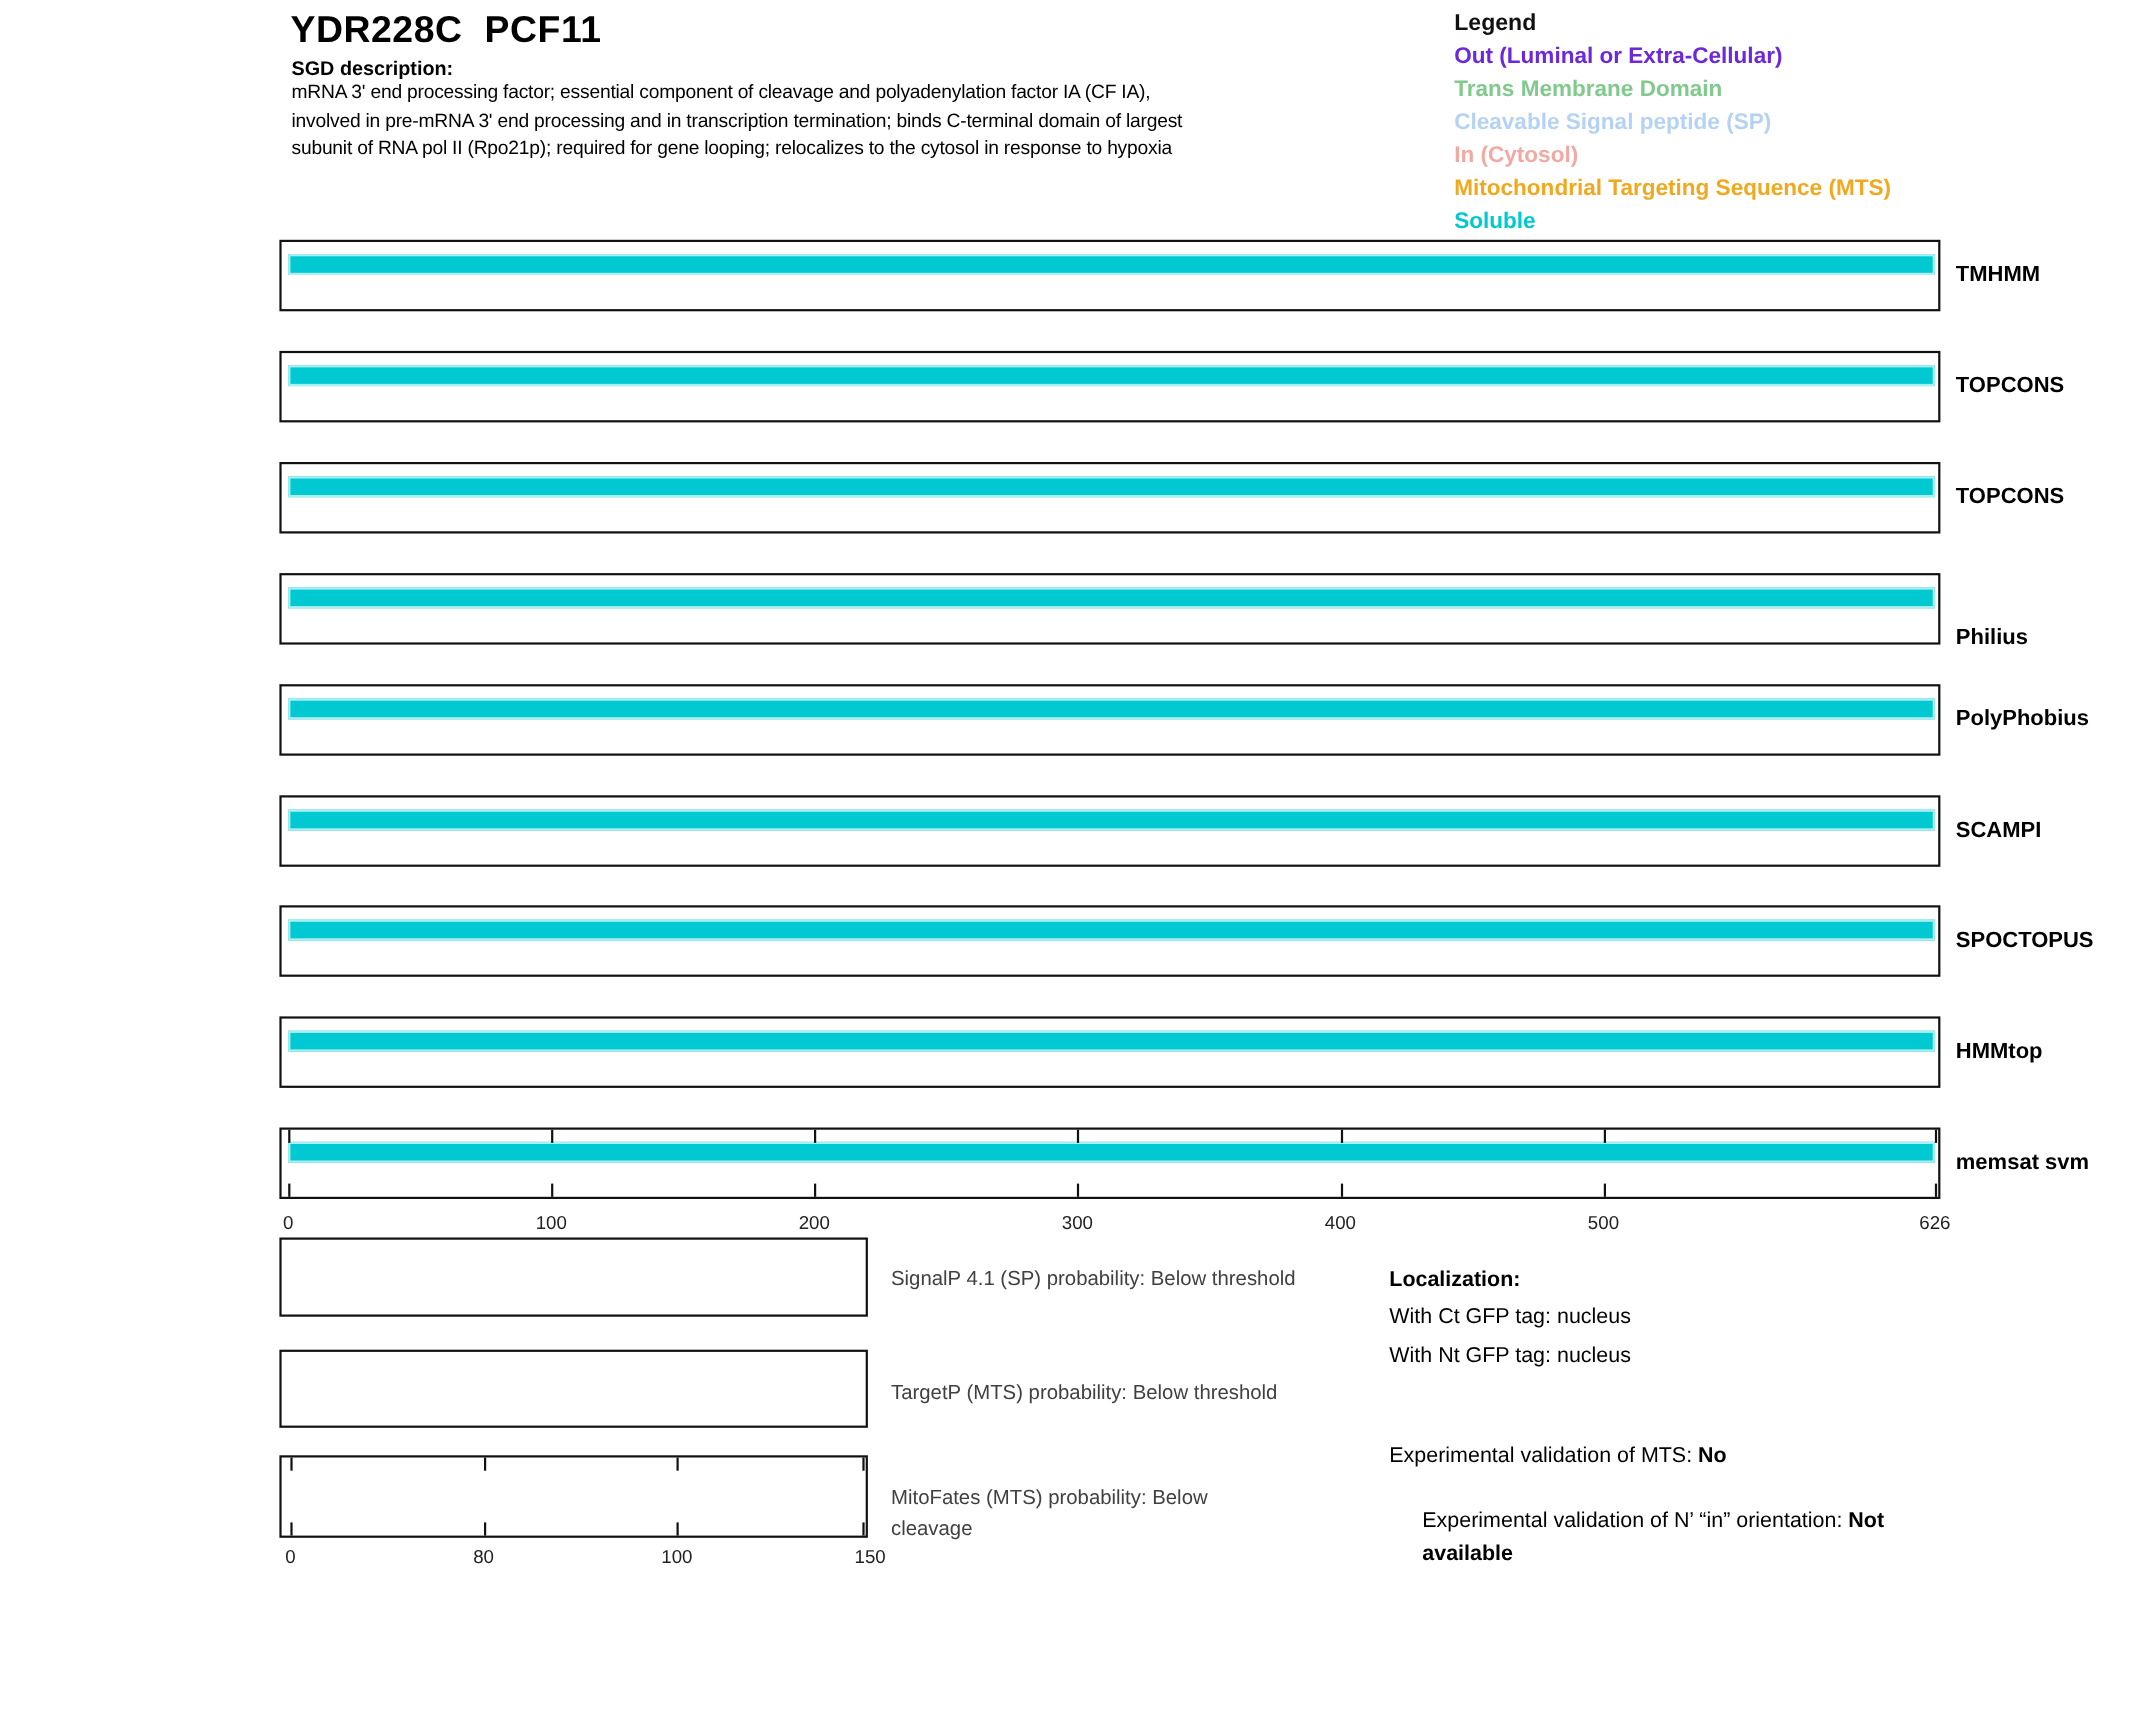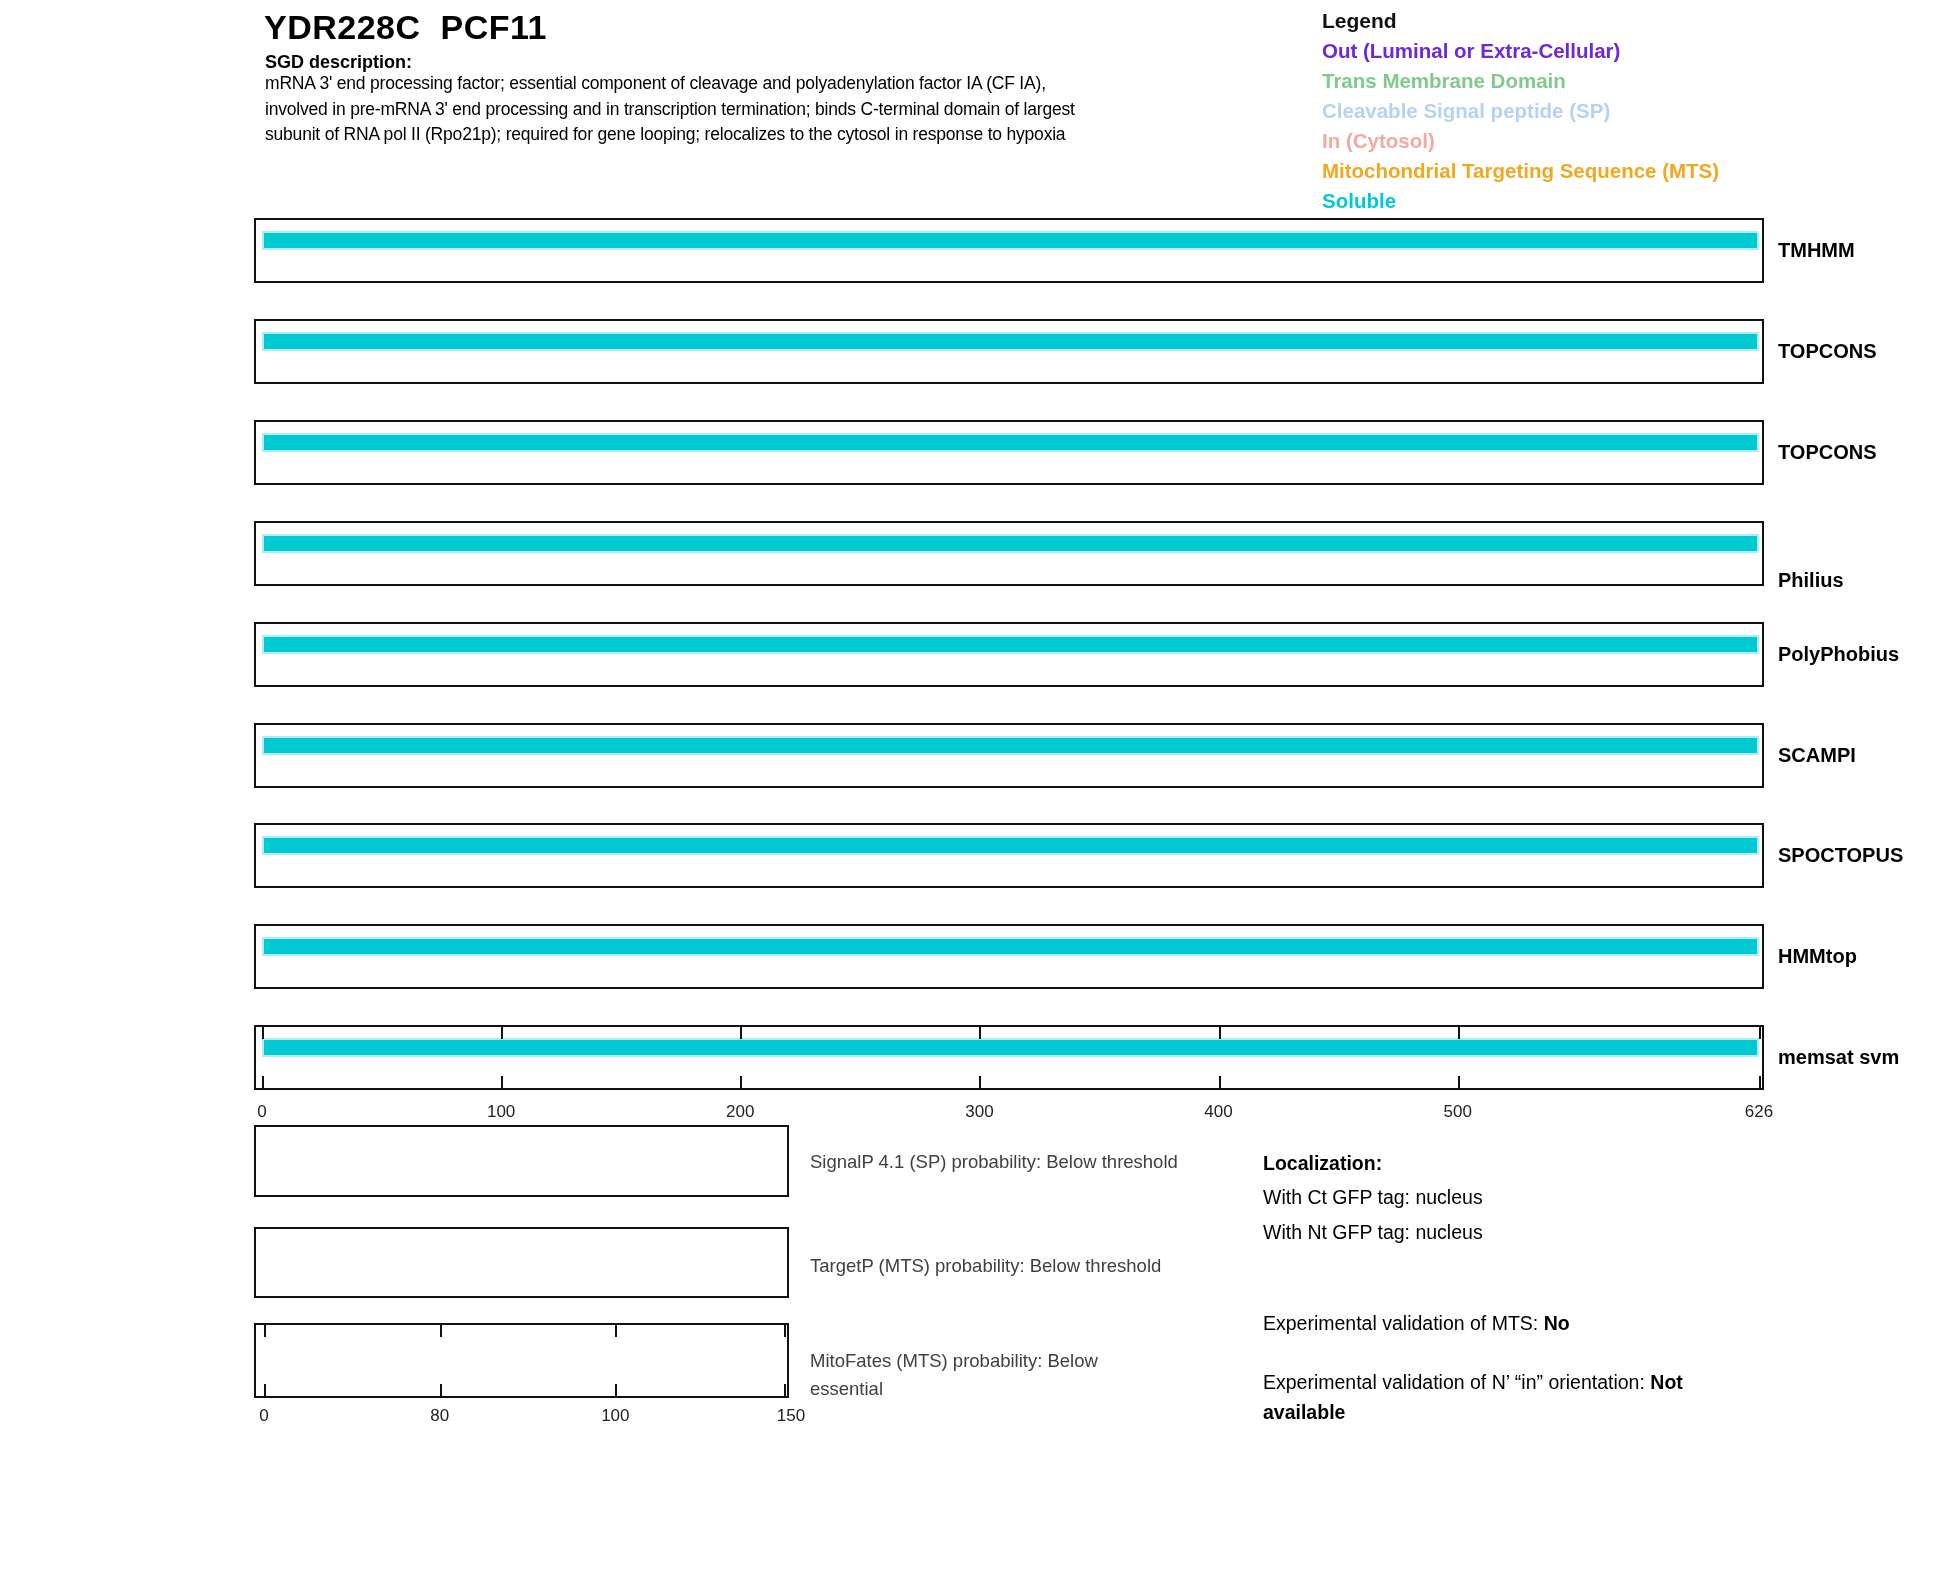--- a/index.html
+++ b/index.html
@@ -134,21 +134,21 @@
     </div>
   <div id="small-axis">
       <div class="axis-label" style="left: 264px; top: 1406px;">0</div>
       <div class="axis-label" style="left: 439.665px; top: 1406px;">80</div>
       <div class="axis-label" style="left: 615.33px; top: 1406px;">100</div>
       <div class="axis-label" style="left: 790.995px; top: 1406px;">150</div>
     </div>
 
   <div class="pcap" style="top:1148px;">SignalP 4.1 (SP) probability: Below threshold</div>
   <div class="pcap" style="top:1252px;">TargetP (MTS) probability: Below threshold</div>
-  <div class="pcap" style="top:1347px;width:330px;">MitoFates (MTS) probability: Below essential</div>
+  <div class="pcap" style="top:1347px;width:330px;">MitoFates (MTS) probability: Below cleavage</div>
 
   <div class="loc-line bold" style="top:1148px;">Localization:</div>
   <div class="loc-line" style="top:1182px;">With Ct GFP tag: nucleus</div>
   <div class="loc-line" style="top:1217px;">With Nt GFP tag: nucleus</div>
   <div class="loc-line" style="top:1308px;"><span>Experimental validation of MTS: </span><span class="bold">No</span></div>
-  <div class="loc-line" style="top:1367px;width:460px;"><span>Experimental validation of N’ “in” orientation: </span><span class="bold">Not available</span></div>
+  <div class="loc-line" style="top:1367px;width:460px;margin-left:30px;"><span>Experimental validation of N’ “in” orientation: </span><span class="bold">Not available</span></div>
 
 </div>
 
 </body></html>

